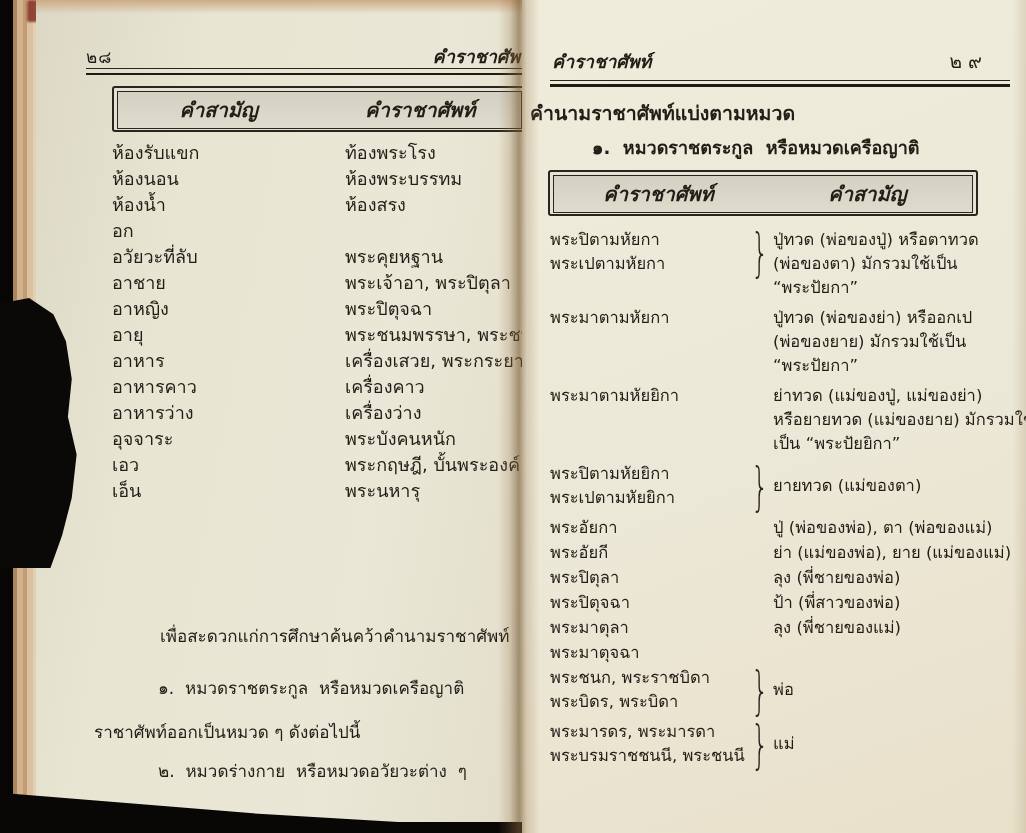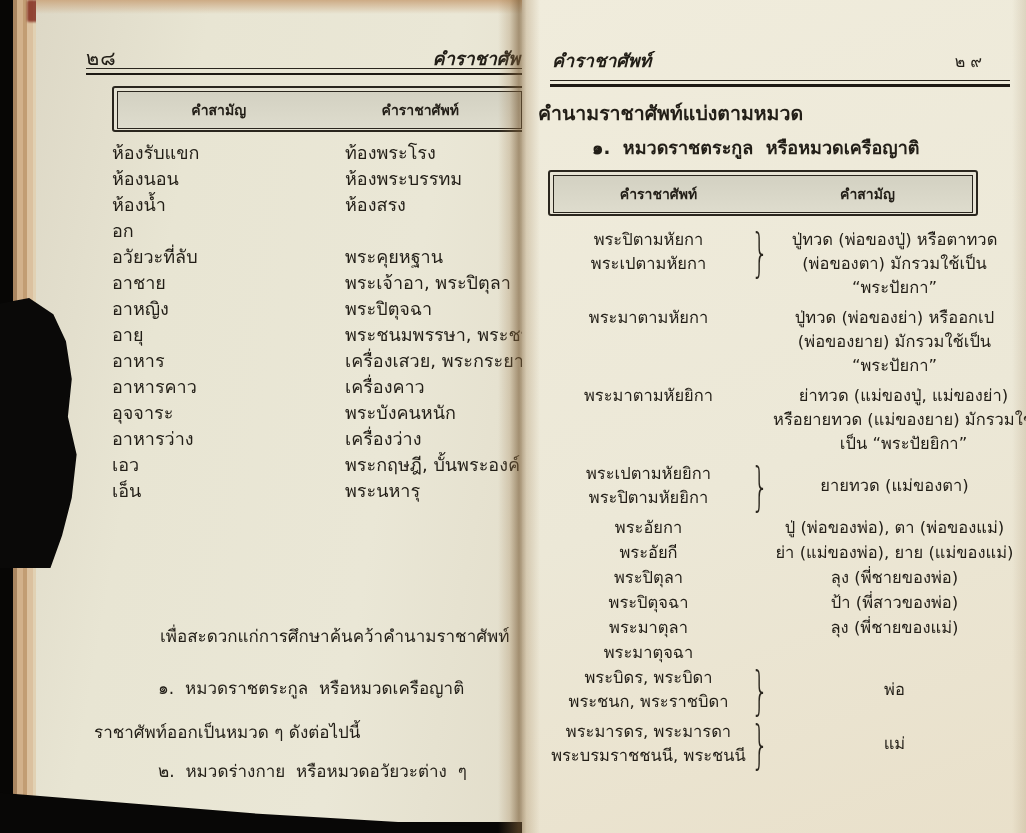--- a/index.html
+++ b/index.html
@@ -45,58 +45,58 @@
     clip-path:polygon(0 2%,30% 0,55% 6%,68% 16%,74% 30%,70% 44%,79% 58%,74% 74%,64% 88%,52% 100%,0 100%);
   }
   .bottom-wedge{
     position:absolute;left:0;bottom:0;width:470px;height:48px;z-index:6;
     background:#080706;
     clip-path:polygon(0 16%,55% 60%,100% 86%,100% 100%,0 100%);
   }
 
   
   .lp-head{position:absolute;left:50px;top:42px;right:-10px;display:flex;justify-content:space-between;align-items:baseline;}
-  .pagenum{font-size:20px;letter-spacing:1px;}
+  .pagenum{font-size:17px;letter-spacing:1px;}
   .runtitle{font-style:italic;font-weight:bold;font-size:18px;}
   .rule-left{
     position:absolute;left:50px;top:68px;right:-8px;height:4px;
     border-top:1.5px solid #2a261e;border-bottom:2.5px solid #1e1a14;
   }
   .thead{
     position:absolute;left:76px;top:86px;width:415px;height:46px;
     border:2px solid #2a261e;border-radius:3px;background:#e4e1d2;padding:3px;box-sizing:border-box;
   }
   .thead-in{
     height:100%;border:1.5px solid #2a261e;
     background:linear-gradient(#d3d1c2,#dedccd);
     display:grid;grid-template-columns:1fr 1fr;align-items:center;text-align:center;
   }
-  .th{font-weight:bold;font-size:14px;}
+  .th{font-weight:bold;font-size:20px;font-style:italic;}
   .lrows{position:absolute;left:76px;top:140px;width:420px;}
   .lrow{display:grid;grid-template-columns:233px 1fr;height:26px;line-height:26px;white-space:nowrap;font-size:18px;}
   .para{position:absolute;left:58px;top:556px;right:-10px;font-size:17px;line-height:32px;white-space:pre;}
   .para .indent{text-indent:66px;}
   .list{position:absolute;left:122px;top:620px;font-size:17px;line-height:27.5px;white-space:pre;}
 
   
   .rp-head{position:absolute;left:30px;top:46px;right:44px;display:flex;justify-content:space-between;align-items:baseline;}
   .runtitle2{font-style:italic;font-weight:bold;font-size:18px;}
-  .pagenum2{font-size:16px;}
+  .pagenum2{font-size:19px;}
   .rule-right{
     position:absolute;left:28px;top:80px;right:16px;height:3px;
     border-top:1px solid #2a261e;border-bottom:3px solid #1e1a14;
   }
-  .heading{position:absolute;left:16px;top:98px;font-weight:bold;font-size:19.5px;}
+  .heading{position:absolute;left:8px;top:98px;font-weight:bold;font-size:19.5px;}
   .subheading{position:absolute;left:70px;top:133px;font-weight:bold;font-size:18px;white-space:pre;}
   .thead2{
     position:absolute;left:26px;top:170px;width:430px;height:46px;
     border:2px solid #2a261e;border-radius:3px;background:#e7e3d4;padding:3px;box-sizing:border-box;
   }
   .rrows{position:absolute;left:28px;top:228px;width:466px;font-size:16.5px;}
-  .rgroup{display:grid;grid-template-columns:197px 26px 1fr;margin-bottom:6px;text-align:center;}
+  .rgroup{display:grid;grid-template-columns:197px 26px 1fr;margin-bottom:6px;}
   .rgroup.simple{margin-bottom:1px;}
   .terms,.meanings{display:flex;flex-direction:column;}
   .terms span,.meanings span{line-height:24px;white-space:nowrap;}
   .brace-cell{display:flex;align-items:center;justify-content:center;align-self:start;height:48px;}
   .brace-glyph{font-size:28px;font-weight:200;transform:scaleY(1.85);color:#2a261e;}
   .center-m .meanings{align-self:center;}
 </style>
 </head>
 <body>
 
@@ -152,26 +152,26 @@
         </div>
       <div class="lrow">
           <span>อาหาร</span>
           <span>เครื่องเสวย, พระกระยาหาร</span>
         </div>
       <div class="lrow">
           <span>อาหารคาว</span>
           <span>เครื่องคาว</span>
         </div>
       <div class="lrow">
+          <span>อาหารว่าง</span>
+          <span>เครื่องว่าง</span>
+        </div>
+      <div class="lrow">
           <span>อุจจาระ</span>
           <span>พระบังคนหนัก</span>
-        </div>
-      <div class="lrow">
-          <span>อาหารว่าง</span>
-          <span>เครื่องว่าง</span>
         </div>
       <div class="lrow">
           <span>เอว</span>
           <span>พระกฤษฎี, บั้นพระองค์</span>
         </div>
       <div class="lrow">
           <span>เอ็น</span>
           <span>พระนหารุ</span>
         </div>
     </div>
@@ -243,22 +243,22 @@
         <div></div>
         <div class="meanings">
           <span>ย่าทวด (แม่ของปู่, แม่ของย่า)</span>
           <span>หรือยายทวด (แม่ของยาย) มักรวมใช้</span>
           <span>เป็น “พระปัยยิกา”</span>
         </div>
       </div>
 
       <div class="rgroup center-m">
         <div class="terms">
+          <span>พระปิตามหัยยิกา</span>
           <span>พระเปตามหัยยิกา</span>
-          <span>พระปิตามหัยยิกา</span>
         </div>
         <div class="brace-cell">
             <span class="brace-glyph">}</span>
           </div>
         <div class="meanings">
           <span>ยายทวด (แม่ของตา)</span>
         </div>
       </div>
 
       <div class="rgroup simple">
@@ -308,22 +308,22 @@
       </div>
       <div class="rgroup simple">
         <div class="terms">
             <span>พระมาตุจฉา</span>
           </div>
           <div></div>
       </div>
 
       <div class="rgroup center-m">
         <div class="terms">
+          <span>พระชนก, พระราชบิดา</span>
           <span>พระบิดร, พระบิดา</span>
-          <span>พระชนก, พระราชบิดา</span>
         </div>
         <div class="brace-cell">
             <span class="brace-glyph">}</span>
           </div>
         <div class="meanings">
           <span>พ่อ</span>
         </div>
       </div>
 
       <div class="rgroup center-m">

